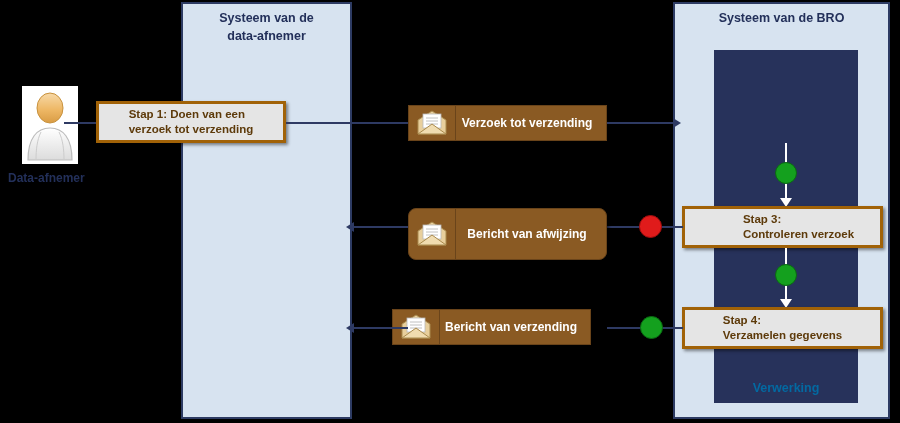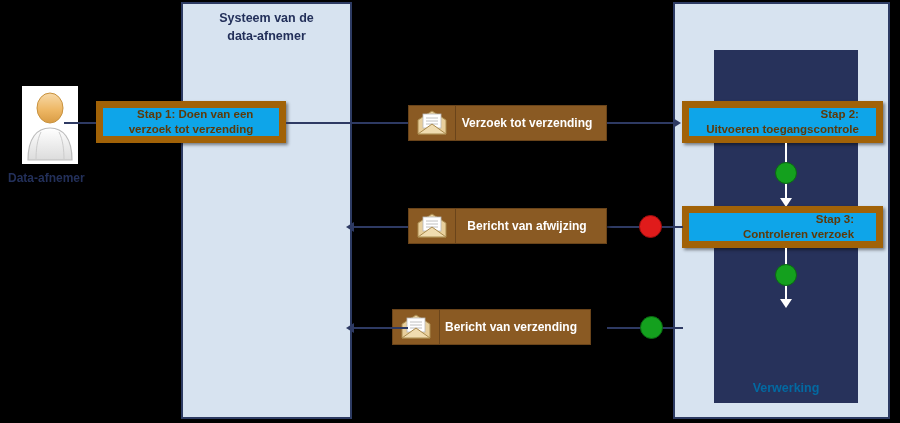--- a/index.html
+++ b/index.html
@@ -47,27 +47,27 @@
     right: 0;
     text-align: center;
     color: #0369a1;
     font-weight: bold;
     font-size: 12.5px;
   }
 
   
   .step-box {
     position: absolute;
-    background: #0ea5e9;
-    border: 7px solid #a16207;
+    background: #e5e5e5;
+    border: 3px solid #a16207;
     box-sizing: border-box;
     display: flex;
     align-items: center;
     justify-content: center;
-    text-align: right;
+    text-align: left;
     color: #5d3a0a;
     font-weight: bold;
     font-size: 11.5px;
     line-height: 15px;
     white-space: pre-line;
     box-shadow: 2px 2px 3px rgba(0,0,0,0.45);
   }
 
   
   .msg-box {
@@ -156,20 +156,21 @@
 </head>
 <body>
 
 <div id="canvas">
 
   <div class="swimlane" style="left:181px; top:2px; width:171px; height:417px;"></div>
   <div class="swimlane-title" style="left:181px; width:171px; top:9px;">Systeem van de
 data-afnemer</div>
 
   <div class="swimlane" style="left:673px; top:2px; width:217px; height:417px;"></div>
+  <div class="swimlane-title" style="left:673px; width:217px; top:9px;">Systeem van de BRO</div>
 
   <div class="proc-column" style="left:714px; top:50px; width:144px; height:353px;"></div>
   <div class="proc-label" style="left:714px; width:144px; top:381px;">Verwerking</div>
 
   <div class="actor-card" style="left:22px; top:86px; width:56px; height:78px;">
     <svg width="56" height="78" viewBox="0 0 56 78">
       <defs>
         <linearGradient id="headg" x1="0" y1="0" x2="0" y2="1">
           <stop offset="0%" stop-color="#f7d9a8"></stop>
           <stop offset="55%" stop-color="#eeb866"></stop>
@@ -205,54 +206,54 @@
         <line x1="11" y1="14" x2="23" y2="14" stroke="#b9b9b9" stroke-width="0.9"></line>
         <path d="M3 24 L17 14 L31 24 Z" fill="#f0dcb0" stroke="#a98a4e" stroke-width="1"></path>
       </svg>
     </div>
     <div class="msg-label">Verzoek tot verzending</div>
   </div>
 
   <div class="hline" style="left:607px; top:122px; width:68px;"></div>
   <div class="arrow-right" style="left:673px; top:118px;"></div>
 
-  <div class="step-box" style="left:682px; top:101px; width:201px; height:42px;">Stap 2:
-Uitvoeren toegangscontrole</div>
 
   <div class="vline" style="left:785px; top:143px; height:62px;"></div>
   <div class="arrow-down" style="left:780px; top:198px;"></div>
   <div class="dot dot-green" style="left:775px; top:162px; width:22px; height:22px;"></div>
 
   <div class="step-box" style="left:682px; top:206px; width:201px; height:42px;padding-left:32px;">Stap 3:
 Controleren verzoek</div>
 
   <div class="hline" style="left:607px; top:226px; width:76px;"></div>
   <div class="dot dot-red" style="left:639px; top:215px; width:23px; height:23px;"></div>
 
-  <div class="msg-box" style="left:408px; top:208px; width:199px; height:36px;">
+  <div class="msg-box" style="left:408px; top:208px; width:199px; height:52px;border-radius:8px;">
     <div class="msg-icon-cell">
       <svg width="34" height="26" viewBox="0 0 34 26">
         <path d="M3 24 L3 10 L17 1 L31 10 L31 24 Z" fill="#e8cf9c" stroke="#a98a4e" stroke-width="1"></path>
         <rect x="8" y="4" width="18" height="14" fill="#ffffff" stroke="#b9b9b9" stroke-width="0.8"></rect>
         <line x1="11" y1="8" x2="23" y2="8" stroke="#b9b9b9" stroke-width="0.9"></line>
         <line x1="11" y1="11" x2="23" y2="11" stroke="#b9b9b9" stroke-width="0.9"></line>
         <line x1="11" y1="14" x2="23" y2="14" stroke="#b9b9b9" stroke-width="0.9"></line>
         <path d="M3 24 L17 14 L31 24 Z" fill="#f0dcb0" stroke="#a98a4e" stroke-width="1"></path>
       </svg>
     </div>
     <div class="msg-label">Bericht van afwijzing</div>
   </div>
 
   <div class="hline" style="left:352px; top:226px; width:56px;"></div>
   <div class="arrow-left" style="left:346px; top:222px;"></div>
 
   <div class="vline" style="left:785px; top:248px; height:58px;"></div>
   <div class="arrow-down" style="left:780px; top:299px;"></div>
   <div class="dot dot-green" style="left:775px; top:264px; width:22px; height:22px;"></div>
 
+  <div class="step-box" style="left:682px; top:307px; width:201px; height:42px;">Stap 4:
+Verzamelen gegevens</div>
 
   <div class="hline" style="left:607px; top:327px; width:76px;"></div>
   <div class="dot dot-green" style="left:640px; top:316px; width:23px; height:23px;"></div>
 
   <div class="msg-box" style="left:392px; top:309px; width:199px; height:36px;">
     <div class="msg-icon-cell">
       <svg width="34" height="26" viewBox="0 0 34 26">
         <path d="M3 24 L3 10 L17 1 L31 10 L31 24 Z" fill="#e8cf9c" stroke="#a98a4e" stroke-width="1"></path>
         <rect x="8" y="4" width="18" height="14" fill="#ffffff" stroke="#b9b9b9" stroke-width="0.8"></rect>
         <line x1="11" y1="8" x2="23" y2="8" stroke="#b9b9b9" stroke-width="0.9"></line>

